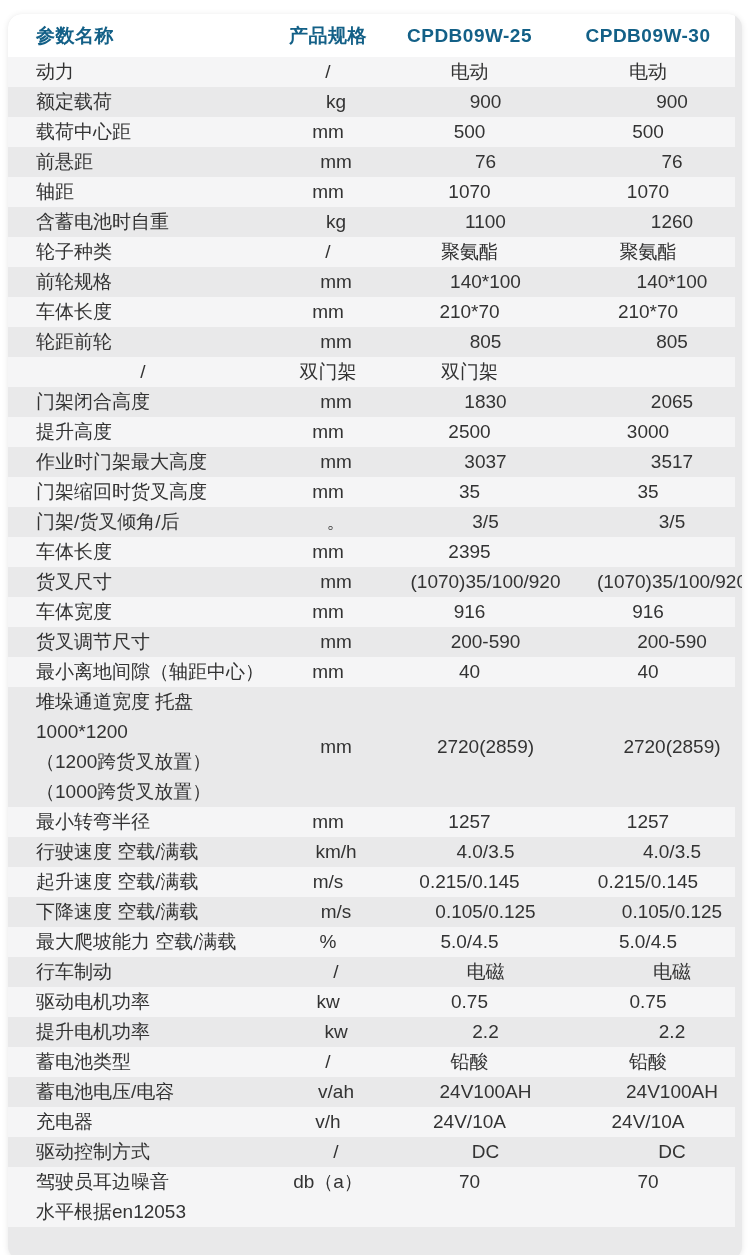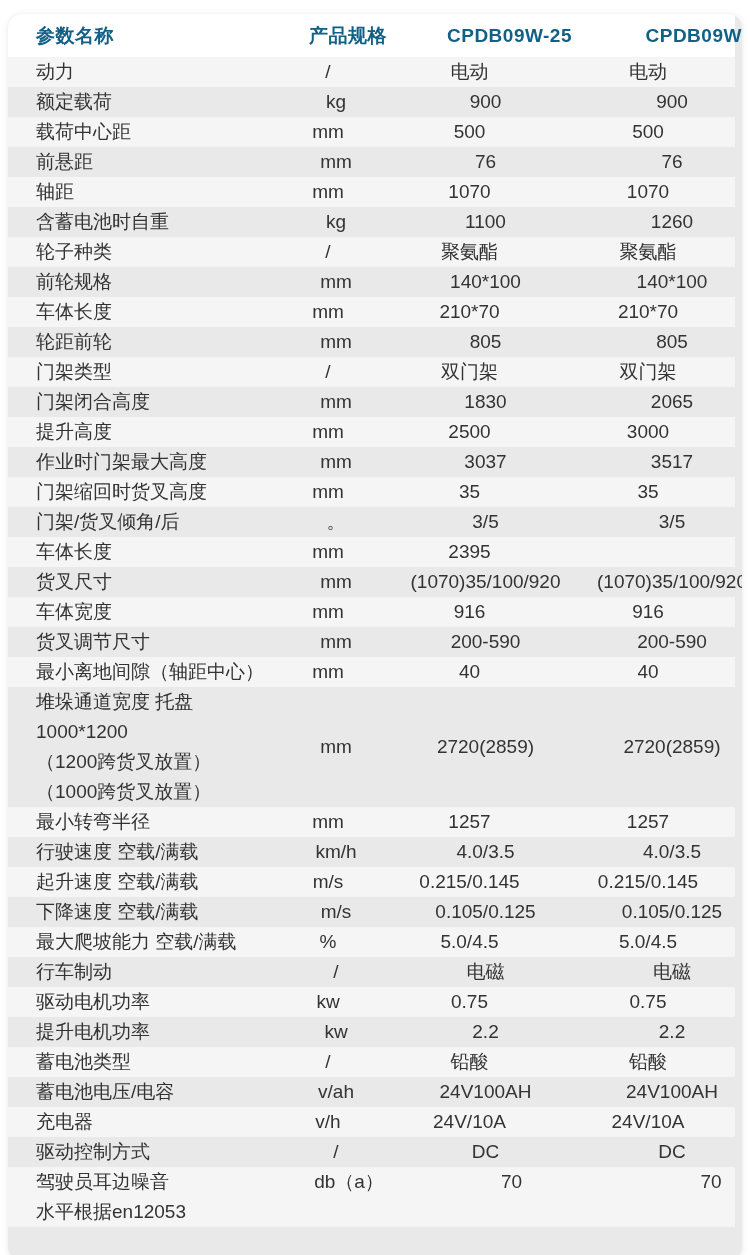--- a/index.html
+++ b/index.html
@@ -21,21 +21,20 @@
     box-shadow:0 1px 6px rgba(0,0,0,.10);
     padding-bottom:33px;
   }
   .inner{ margin-right:7px; }
   .header-row{
     display:grid;
     grid-template-columns:270px 100px 183px 174px;
     height:43px;
     align-items:center;
     background:#ffffff;
-    gap:20px;
   }
   .hdr{
     font-weight:bold;
     font-size:22px;
     color:var(--blue,#136087);
     letter-spacing:.5px;
   }
   .row{
     display:grid;
     grid-template-columns:270px 100px 183px 174px;
@@ -43,21 +42,21 @@
     align-items:center;
   }
   .row.odd{ background:var(--row-light,#f5f5f6); }
   .row.even{ background:var(--row-dark,#e9e9ea);gap:8px; }
   .cell{ font-size:19px; line-height:30px; }
   .cell.name{
     padding-left:28px;
     text-align:left;
   }
   .cell.unit,.cell.val{ text-align:center; }
-  .row.vtop{ align-items:start;gap:21px; }
+  .row.vtop{ align-items:start; }
   .row.vtop .cell{ align-self:start; }
 </style>
 </head>
 <body>
 
 <div class="card">
   <div class="inner">
     <div class="header-row">
       <div class="cell name hdr">参数名称</div>
       <div class="cell unit hdr">产品规格</div>
@@ -149,23 +148,20 @@
   <div class="row even">
     <div class="cell name">
             <div>轮距前轮</div>
           </div>
     <div class="cell unit">mm</div>
     <div class="cell val">805</div>
     <div class="cell val">805</div>
   </div>
 
   <div class="row odd">
-    <div class="cell name">
-            <div>门架类型</div>
-          </div>
     <div class="cell unit">/</div>
     <div class="cell val">双门架</div>
     <div class="cell val">双门架</div>
   </div>
 
   <div class="row even">
     <div class="cell name">
             <div>门架闭合高度</div>
           </div>
     <div class="cell unit">mm</div>

